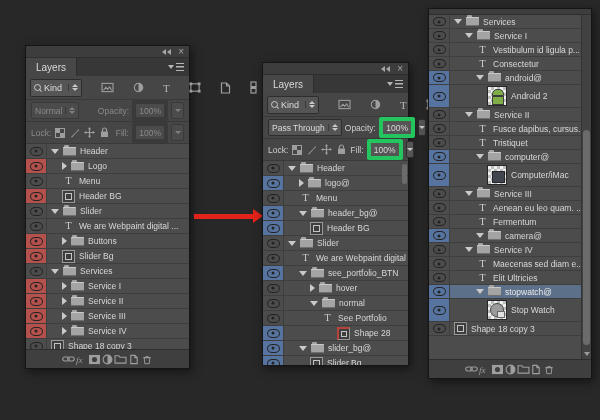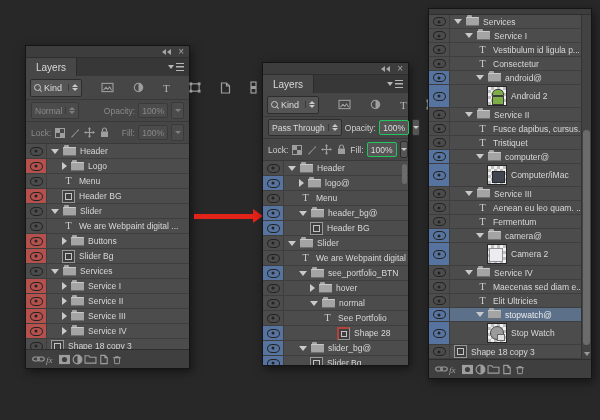--- a/index.html
+++ b/index.html
@@ -42,21 +42,21 @@
   .f-ic.last{margin-left:auto;}
   .ticon::before{content:"T";color:#b5b5b5;font-size:11px;font-family:"Liberation Serif",serif;}
 
   .ctl-row{height:21px;flex:none;display:flex;align-items:center;gap:3px;padding:0 5px;
            border-bottom:1px solid #393939;font-size:8.5px;color:#cfcfcf;}
   .selbox{display:flex;align-items:center;background:#555;border:1px solid #2d2d2d;border-radius:2px;
           height:15px;padding:0 3px;cursor:pointer;}
   .sel-text{font-size:8.5px;color:#dcdcdc;white-space:nowrap;}
   .lbl{margin-left:auto;white-space:nowrap;}
   .lock-lbl{margin-left:0;}
-  .valbox{background:#555;border:1px solid #22c55e;border-radius:2px;height:13px;min-width:22px;
+  .valbox{background:#555;border:4px solid #22c55e;border-radius:2px;height:13px;min-width:22px;
           display:flex;align-items:center;justify-content:flex-end;padding:0 3px;color:#dcdcdc;cursor:text;}
   .ddbtn{width:11px;height:15px;background:#555;border:1px solid #2d2d2d;border-radius:2px;
          display:flex;align-items:center;justify-content:center;cursor:pointer;}
   .disabled .sel-text,.disabled .lbl,.disabled .valbox{color:#8a8a8a;}
   .disabled .selbox,.disabled .valbox,.disabled .ddbtn{background:#4b4b4b;border-color:#3a3a3a;}
   .disabled .tri-u2{border-bottom-color:#7f7f7f;} .disabled .tri-d2{border-top-color:#7f7f7f;}
   .lockicons{display:flex;align-items:center;gap:4px;}
   .l-ic{width:11px;height:11px;display:flex;align-items:center;justify-content:center;cursor:pointer;}
 
   
@@ -103,21 +103,21 @@
                          background:#41454f;border:1px solid #24262b;}
   .thumb.camera::after{content:"";position:absolute;left:1px;bottom:1px;width:12px;height:12px;
                        background:#ececf0;border:1px solid #8f8f97;}
   .thumb.stopwatch::before{content:"";position:absolute;left:2px;top:2px;width:12px;height:12px;
                            border-radius:50%;background:#9b9b9b;border:1px solid #4a4a4a;}
   .thumb.stopwatch::after{content:"";position:absolute;right:1px;bottom:1px;width:6px;height:5px;
                           background:#e0e0e0;border:1px solid #666;}
 
   
   .bottom-bar{height:18px;flex:none;background:#3f3f3f;border-top:1px solid #2e2e2e;
-              display:flex;align-items:center;justify-content:flex-start;padding:0 6px;}
+              display:flex;align-items:center;justify-content:center;padding:0 6px;}
   .b-ic{width:13px;height:12px;display:flex;align-items:center;justify-content:center;cursor:pointer;}
   .scrollbar{position:absolute;top:0;right:0;bottom:0;width:9px;background:#424242;
              border-left:1px solid #333;}
   .sb-thumb{position:absolute;left:1px;right:1px;background:#6b6b6b;border-radius:4px;}
   .sb-arrow{position:absolute;left:2px;bottom:3px;width:0;height:0;border-left:3px solid transparent;
             border-right:3px solid transparent;border-top:4px solid #9a9a9a;}
   .mid-sb{position:absolute;top:1px;right:0;width:7px;height:100%;}
   .mid-sb .sb-thumb{top:2px;height:20px;}
 
   
@@ -802,29 +802,20 @@
         <div class="row">
           <div class="eye-cell blue">
             <span class="eye"></span>
           </div>
           <div class="row-content" style="padding-left: 26px;">
             <span class="caret-open"></span>
             <span class="folder"></span>
             <span>camera@</span>
           </div>
         </div>
-        <div class="row tall">
-          <div class="eye-cell blue">
-            <span class="eye"></span>
-          </div>
-          <div class="row-content" style="padding-left: 37px;">
-            <span class="thumb camera"></span>
-            <span>Camera 2</span>
-          </div>
-        </div>
         <div class="row">
           <div class="eye-cell">
             <span class="eye"></span>
           </div>
           <div class="row-content" style="padding-left: 15px;">
             <span class="caret-open"></span>
             <span class="folder"></span>
             <span>Service IV</span>
           </div>
         </div>

